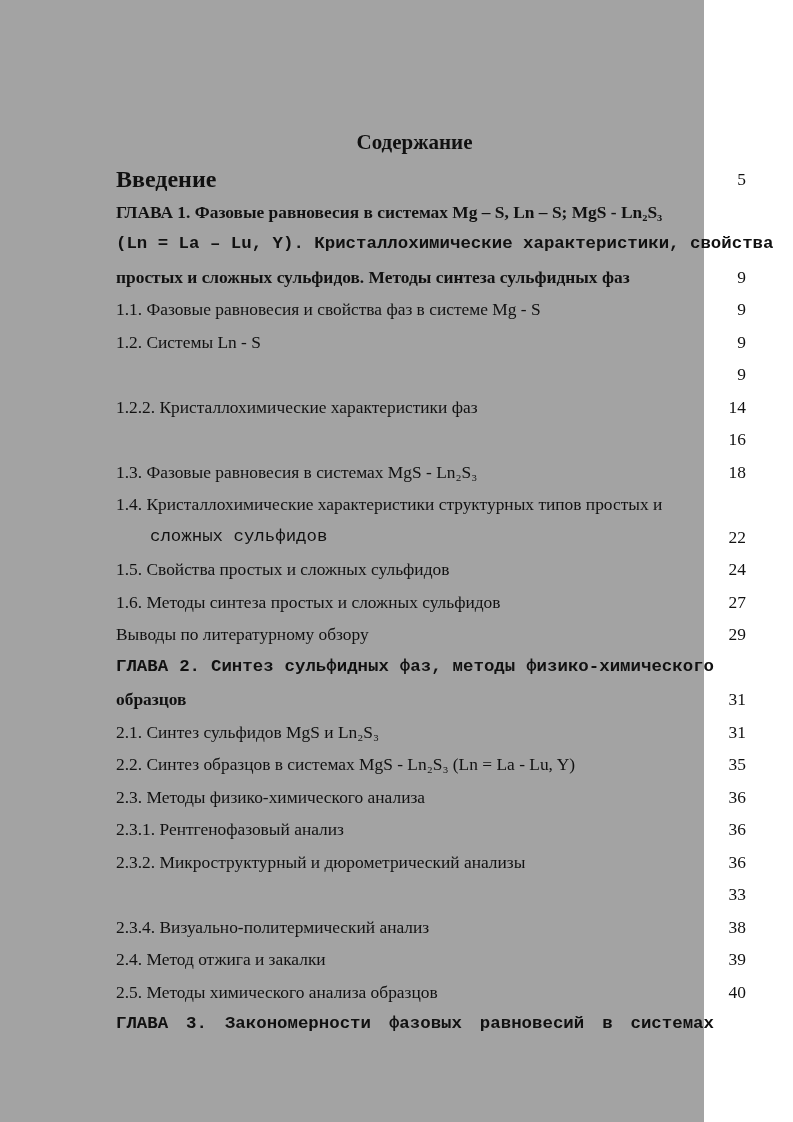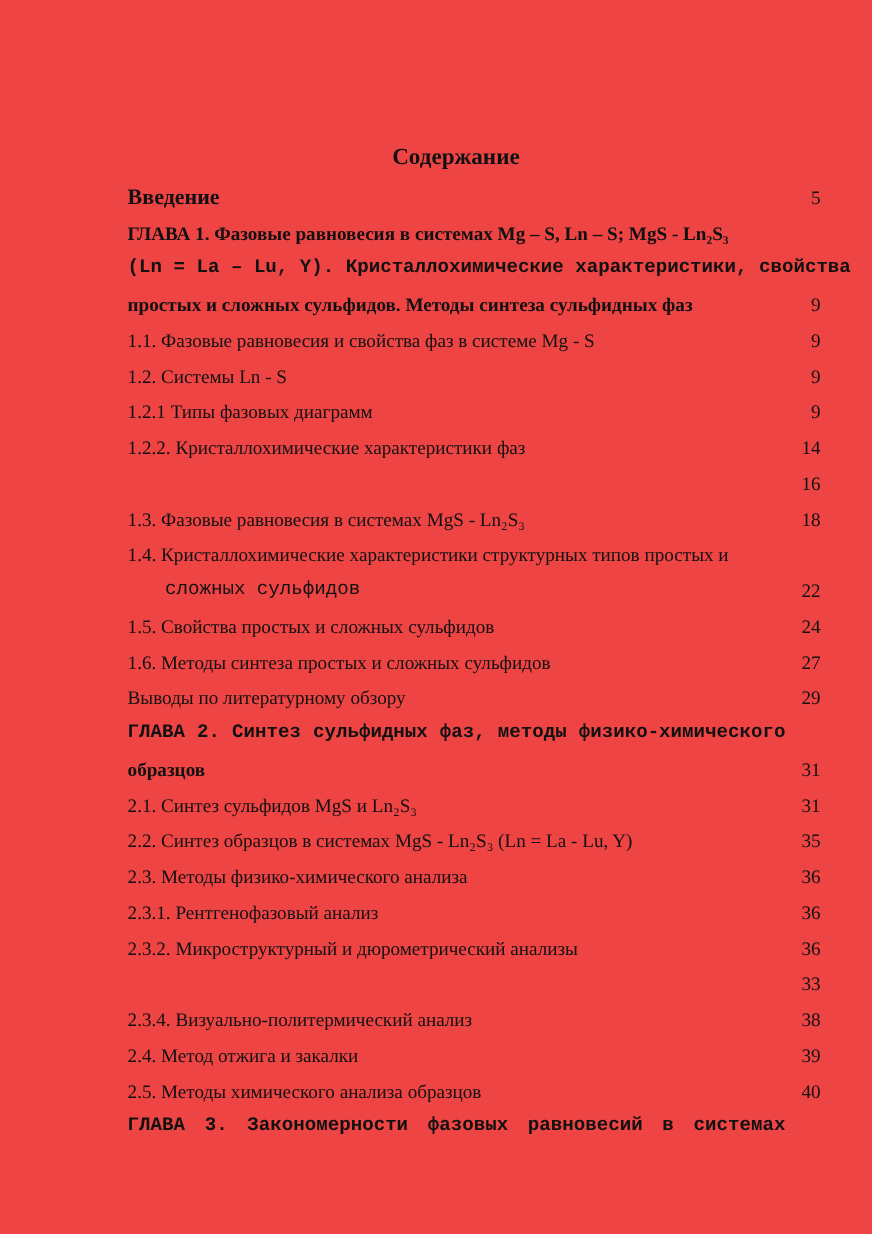--- a/index.html
+++ b/index.html
@@ -1,35 +1,35 @@
 <!DOCTYPE html>
 <html><head>
 <meta charset="utf-8">
 <style>
   html, body { margin: 0; padding: 0; background: #ffffff; }
   body {
     width: 793px; height: 1122px; position: relative; overflow: hidden;
     font-family: "Liberation Serif", "DejaVu Serif", serif;
     color: #111;
   }
-  .page { position: absolute; left: 0; top: 0; width: 793px; height: 1122px; background: #ef4444; }
+  .page { position: absolute; left: 0; top: 0; width: 704px; height: 1122px; background: #a3a3a3; }
   .title {
     position: absolute; left: 0; width: 793px; top: 129px;
     text-align: center; font-weight: bold; font-size: 21px; line-height: 26px;
     transform: translateX(18px);
   }
   .toc { position: absolute; left: 116px; top: 163px; width: 630px; }
   .row {
     position: relative; height: 32.5px; line-height: 32.5px; font-size: 17.4px;
     white-space: nowrap;
   }
   .row .text { position: absolute; left: 0; }
   .row .page-num { position: absolute; right: 0; text-align: right; }
   .row.bold .text { font-weight: bold; }
-  .row.intro .text { font-size: 20px; font-weight: bold; }
+  .row.intro .text { font-size: 24px; font-weight: bold; }
   .row.indent .text { left: 34px; font-family: Liberation Mono, monospace; }
   .row.justify .text { width: 598px; text-align: justify; text-align-last: justify; font-family: Liberation Mono, monospace; }
 </style>
 </head>
 <body>
 
 <div class="page">
   <div class="title">Содержание</div>
   <div class="toc" id="toc">
       <div class="row intro">
@@ -50,21 +50,20 @@
   </div>
       <div class="row">
     <span class="text">1.1. Фазовые равновесия и свойства фаз в системе Mg - S</span>
     <span class="page-num">9</span>
   </div>
       <div class="row">
     <span class="text">1.2. Системы Ln - S</span>
     <span class="page-num">9</span>
   </div>
       <div class="row">
-    <span class="text">1.2.1 Типы фазовых диаграмм</span>
     <span class="page-num">9</span>
   </div>
       <div class="row">
     <span class="text">1.2.2. Кристаллохимические характеристики фаз</span>
     <span class="page-num">14</span>
   </div>
       <div class="row">
     <span class="page-num">16</span>
   </div>
       <div class="row">

